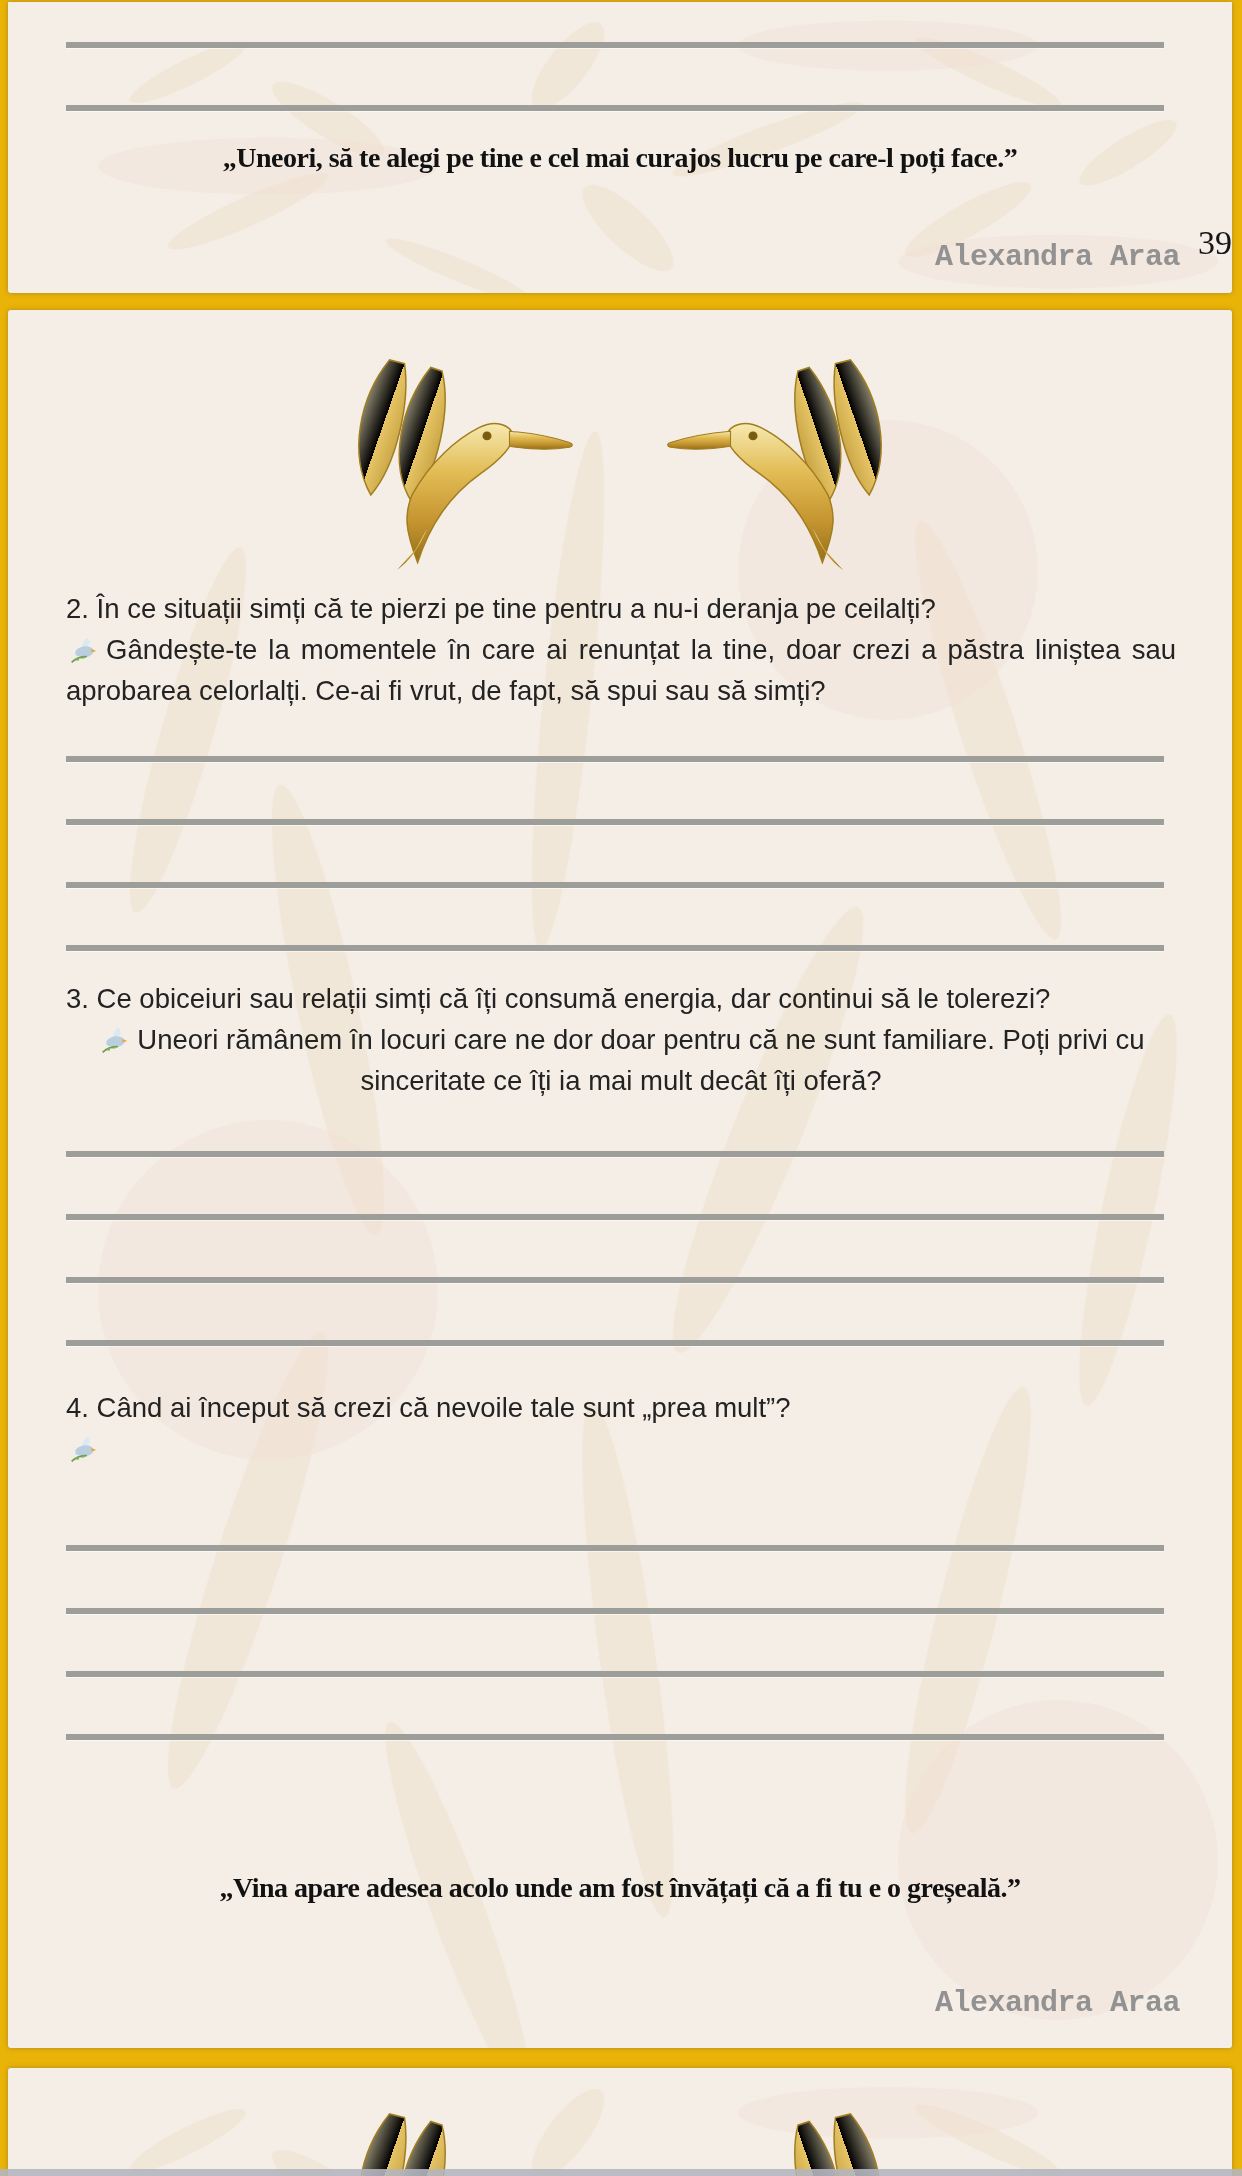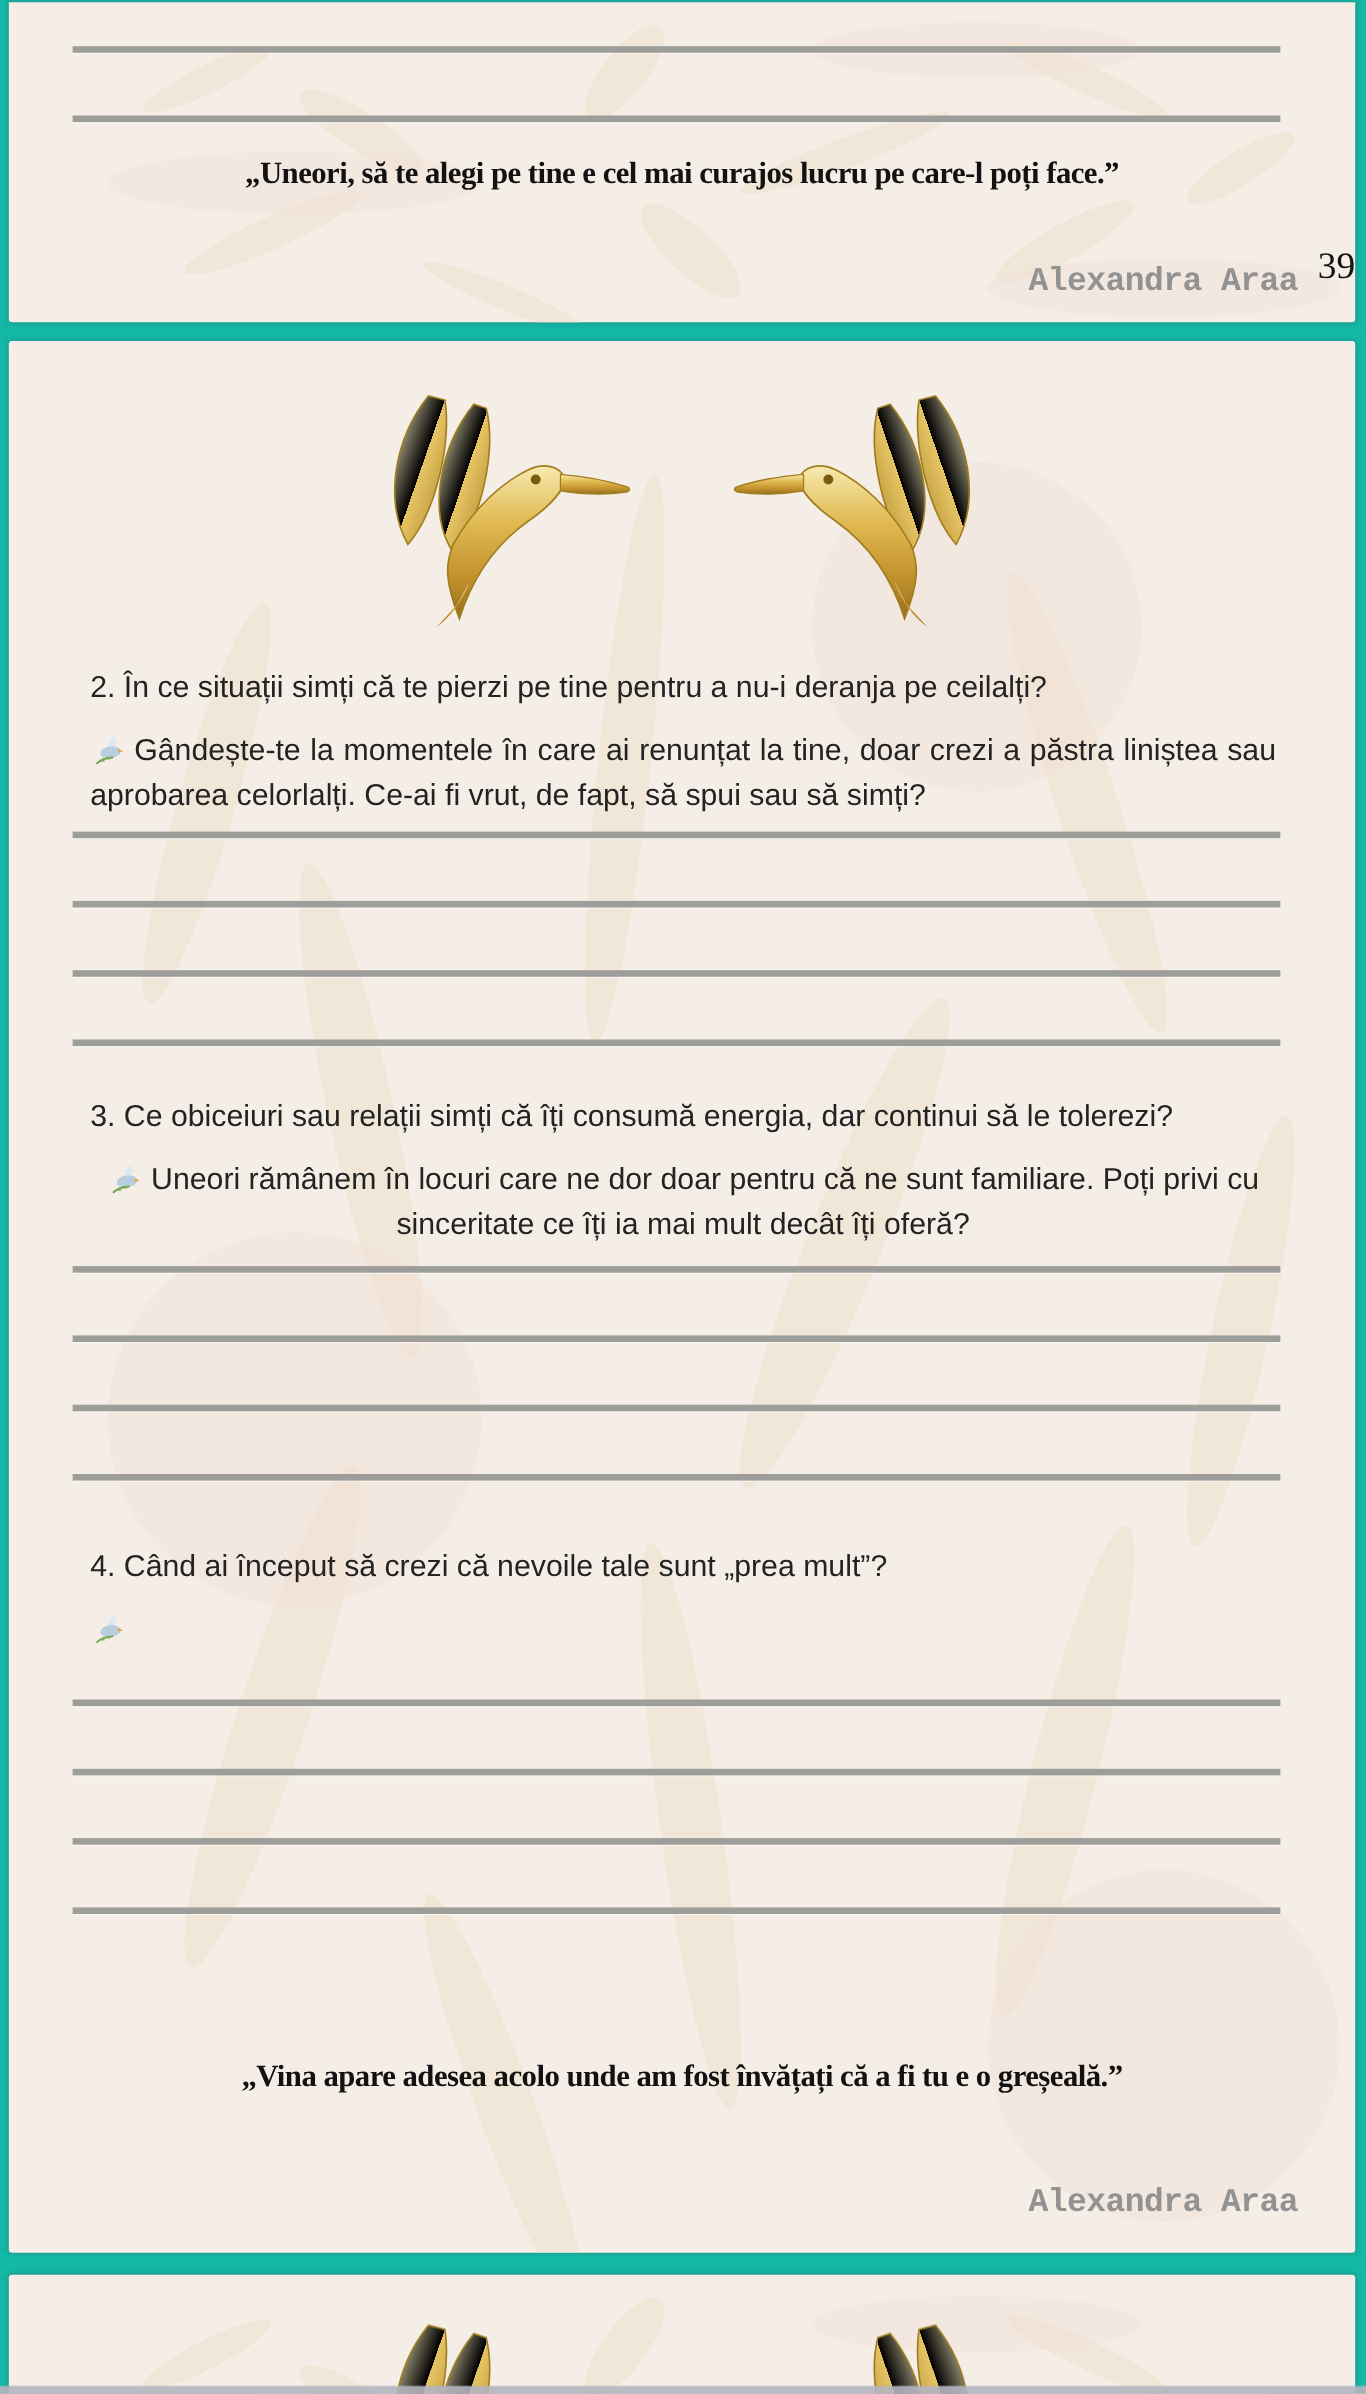--- a/index.html
+++ b/index.html
@@ -1,27 +1,27 @@
 <!DOCTYPE html>
 <html><head>
 <meta charset="utf-8">
 <style>
   html,body{margin:0;padding:0;background:#e3e4ec;}
-  .canvas{position:relative;width:1242px;height:2176px;background:#14b8a6;overflow:hidden;
+  .canvas{position:relative;width:1242px;height:2176px;background:#eab308;overflow:hidden;
           font-family:"Liberation Sans",sans-serif;}
   .page{position:absolute;left:8px;width:1224px;background:#f5eee7;
         box-shadow:0 0 5px rgba(60,60,80,.35);border-radius:3px;overflow:hidden;}
   .page-39{top:2px;height:291px;border-top-left-radius:0;border-top-right-radius:0;}
   .page-40{top:310px;height:1738px;}
   .page-41{top:2068px;height:300px;}
   .leafbg{position:absolute;left:0;top:0;width:100%;height:100%;pointer-events:none;}
   .wline{position:absolute;left:58px;width:1098px;height:6px;background:#9d9d99;
          box-shadow:0 1px 0 rgba(255,255,255,.55);}
   .qblock{position:absolute;left:58px;width:1110px;font-size:27.5px;line-height:41px;color:#232323;}
-  .qblock p{margin:16px;}
+  .qblock p{margin:0;}
   .hint-justify{text-align:justify;}
   .hint-left{text-align:center;}
   .dove{display:inline-block;vertical-align:-9px;margin-right:6px;}
   .quote{position:absolute;left:30px;width:1164px;text-align:center;
          font-family:"Liberation Serif",serif;font-weight:700;font-size:28px;
          letter-spacing:-.5px;color:#121212;margin:0;}
   .pageno{position:absolute;left:0;width:100%;text-align:right;
           font-family:Liberation Serif, serif;font-size:34px;color:#15151 5;color:#151515;}
   .author{position:absolute;right:52px;font-family:Liberation Mono, monospace;
           font-weight:700;font-size:30px;letter-spacing:-.5px;color:#929292;}

